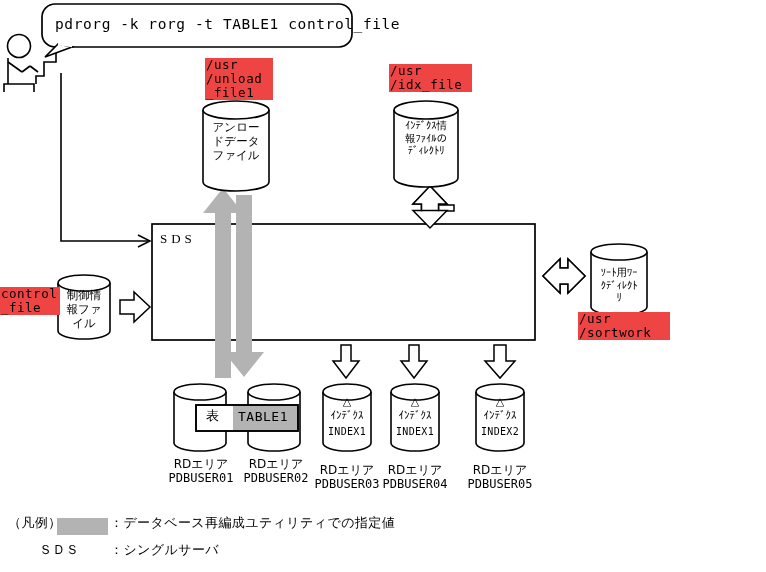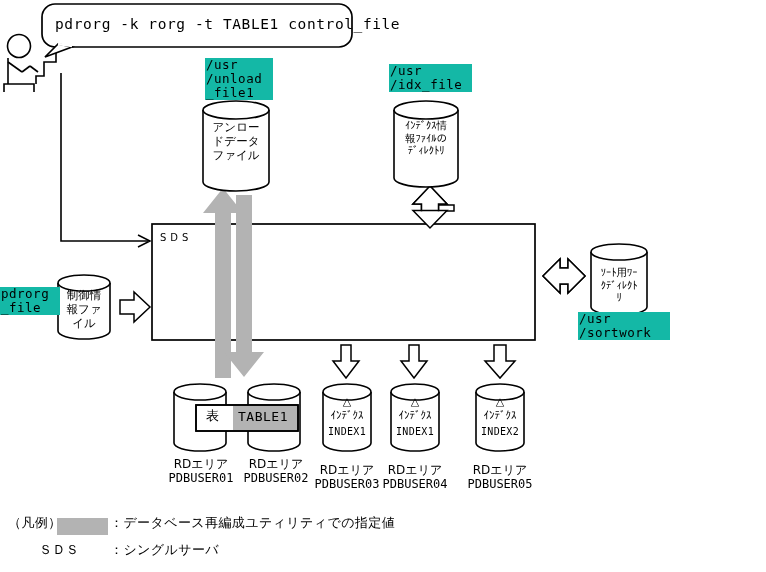--- a/index.html
+++ b/index.html
@@ -6,27 +6,27 @@
   html,body{margin:0;padding:0;background:#ffffff;}
   body{
     width:766px;height:572px;position:relative;overflow:hidden;
     font-family:"DejaVu Sans","Liberation Sans",sans-serif;
     color:#000;
   }
   .stage{position:absolute;left:0;top:0;width:766px;height:479px;}
   svg.layer{position:absolute;left:0;top:0;width:766px;height:572px;overflow:visible;}
   .txt{position:absolute;white-space:pre;line-height:1.12;}
   .mono{font-family:"DejaVu Sans Mono","Liberation Mono",monospace;}
-  .gray-label{background:#14b8a6;}
+  .gray-label{background:#ef4444;}
   .cmd{font-size:14.5px;letter-spacing:0.6px;}
   .pathlabel{font-size:12.5px;letter-spacing:0.5px;padding:0 1px;}
   .cyl-text{font-size:11.5px;text-align:center;line-height:1.22;}
   .cyl-text-sm{font-size:10.5px;text-align:center;line-height:1.2;}
   .rd-label{font-size:12px;text-align:center;line-height:1.16;letter-spacing:0px;}
-  .sds-txt{font-size:10px;letter-spacing:4px;}
+  .sds-txt{font-size:13px;letter-spacing:4px;font-family:Liberation Serif, serif;}
   .tbl-jp{font-size:13px;}
   .tbl-name{font-size:13px;letter-spacing:0.5px;}
   .legend{font-size:13px;letter-spacing:0.4px;}
   .idx-name{font-size:10px;letter-spacing:0.3px;}
 </style>
 </head>
 <body>
 
 <div class="stage">
 
@@ -152,21 +152,21 @@
 
   <div class="txt mono pathlabel gray-label" style="left: 389px; top: 64px; width: 81px; white-space: pre-line;">/usr
 /idx_file</div>
 
   <div class="txt cyl-text-sm" style="left: 394px; top: 119px; width: 64px; white-space: pre-line;">ｲﾝﾃﾞｸｽ情
 報ﾌｧｲﾙの
 ﾃﾞｨﾚｸﾄﾘ</div>
 
   <div class="txt sds-txt" style="left:160px;top:232px;">SDS</div>
 
-  <div class="txt mono pathlabel gray-label" style="left: 0px; top: 287px; width: 58px; white-space: pre-line;">pdrorg
+  <div class="txt mono pathlabel gray-label" style="left: 0px; top: 287px; width: 58px; white-space: pre-line;">control
 _file</div>
 
   <div class="txt cyl-text" style="left: 58px; top: 288px; width: 52px; white-space: pre-line;">制御情
 報ファ
 イル</div>
 
   <div class="txt cyl-text-sm" style="left: 591px; top: 258px; width: 56px; white-space: pre-line; margin-top: 8px;">ｿｰﾄ用ﾜｰ
 ｸﾃﾞｨﾚｸﾄ
 ﾘ</div>
 

